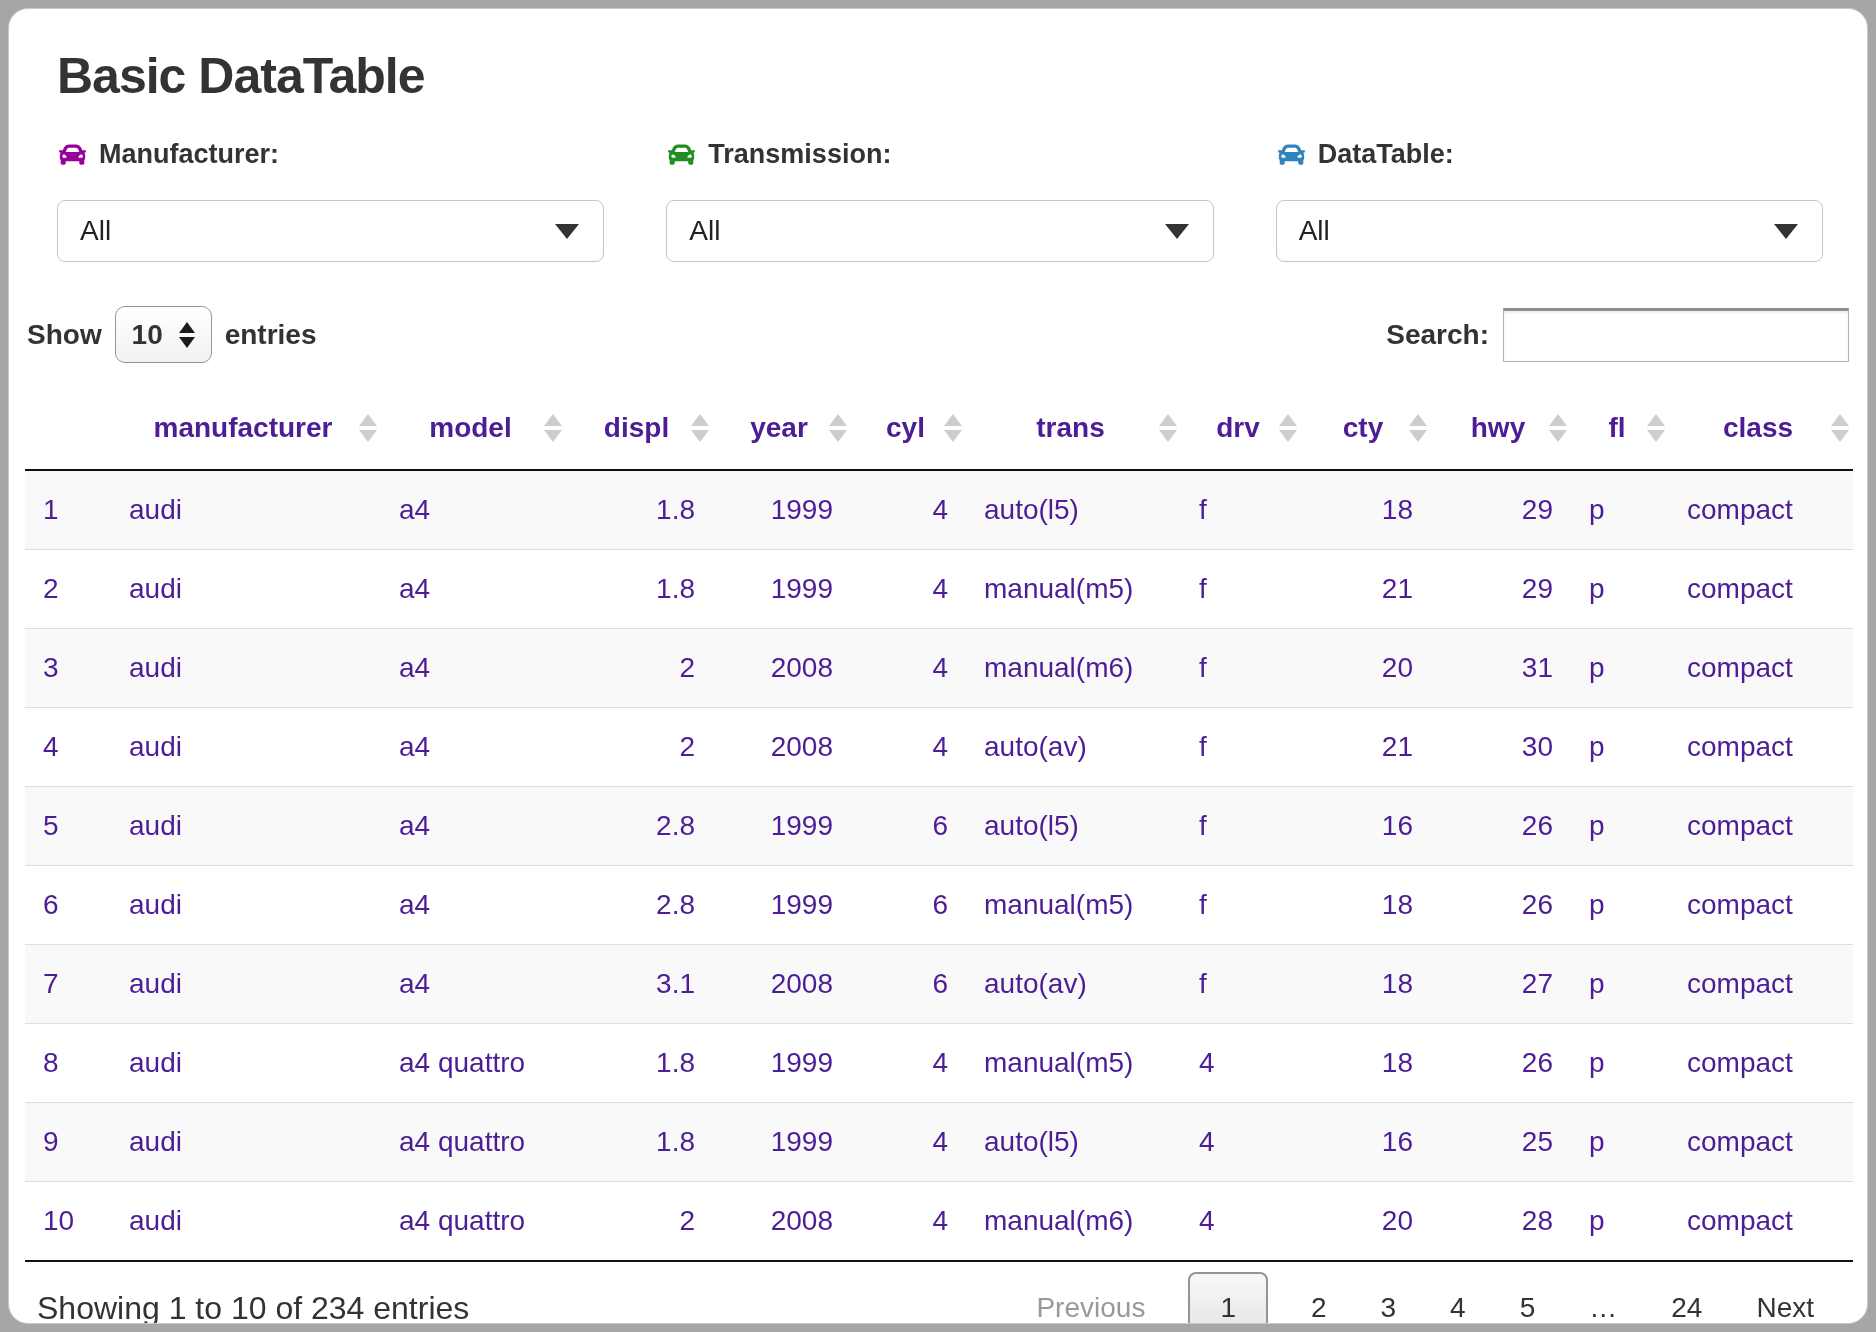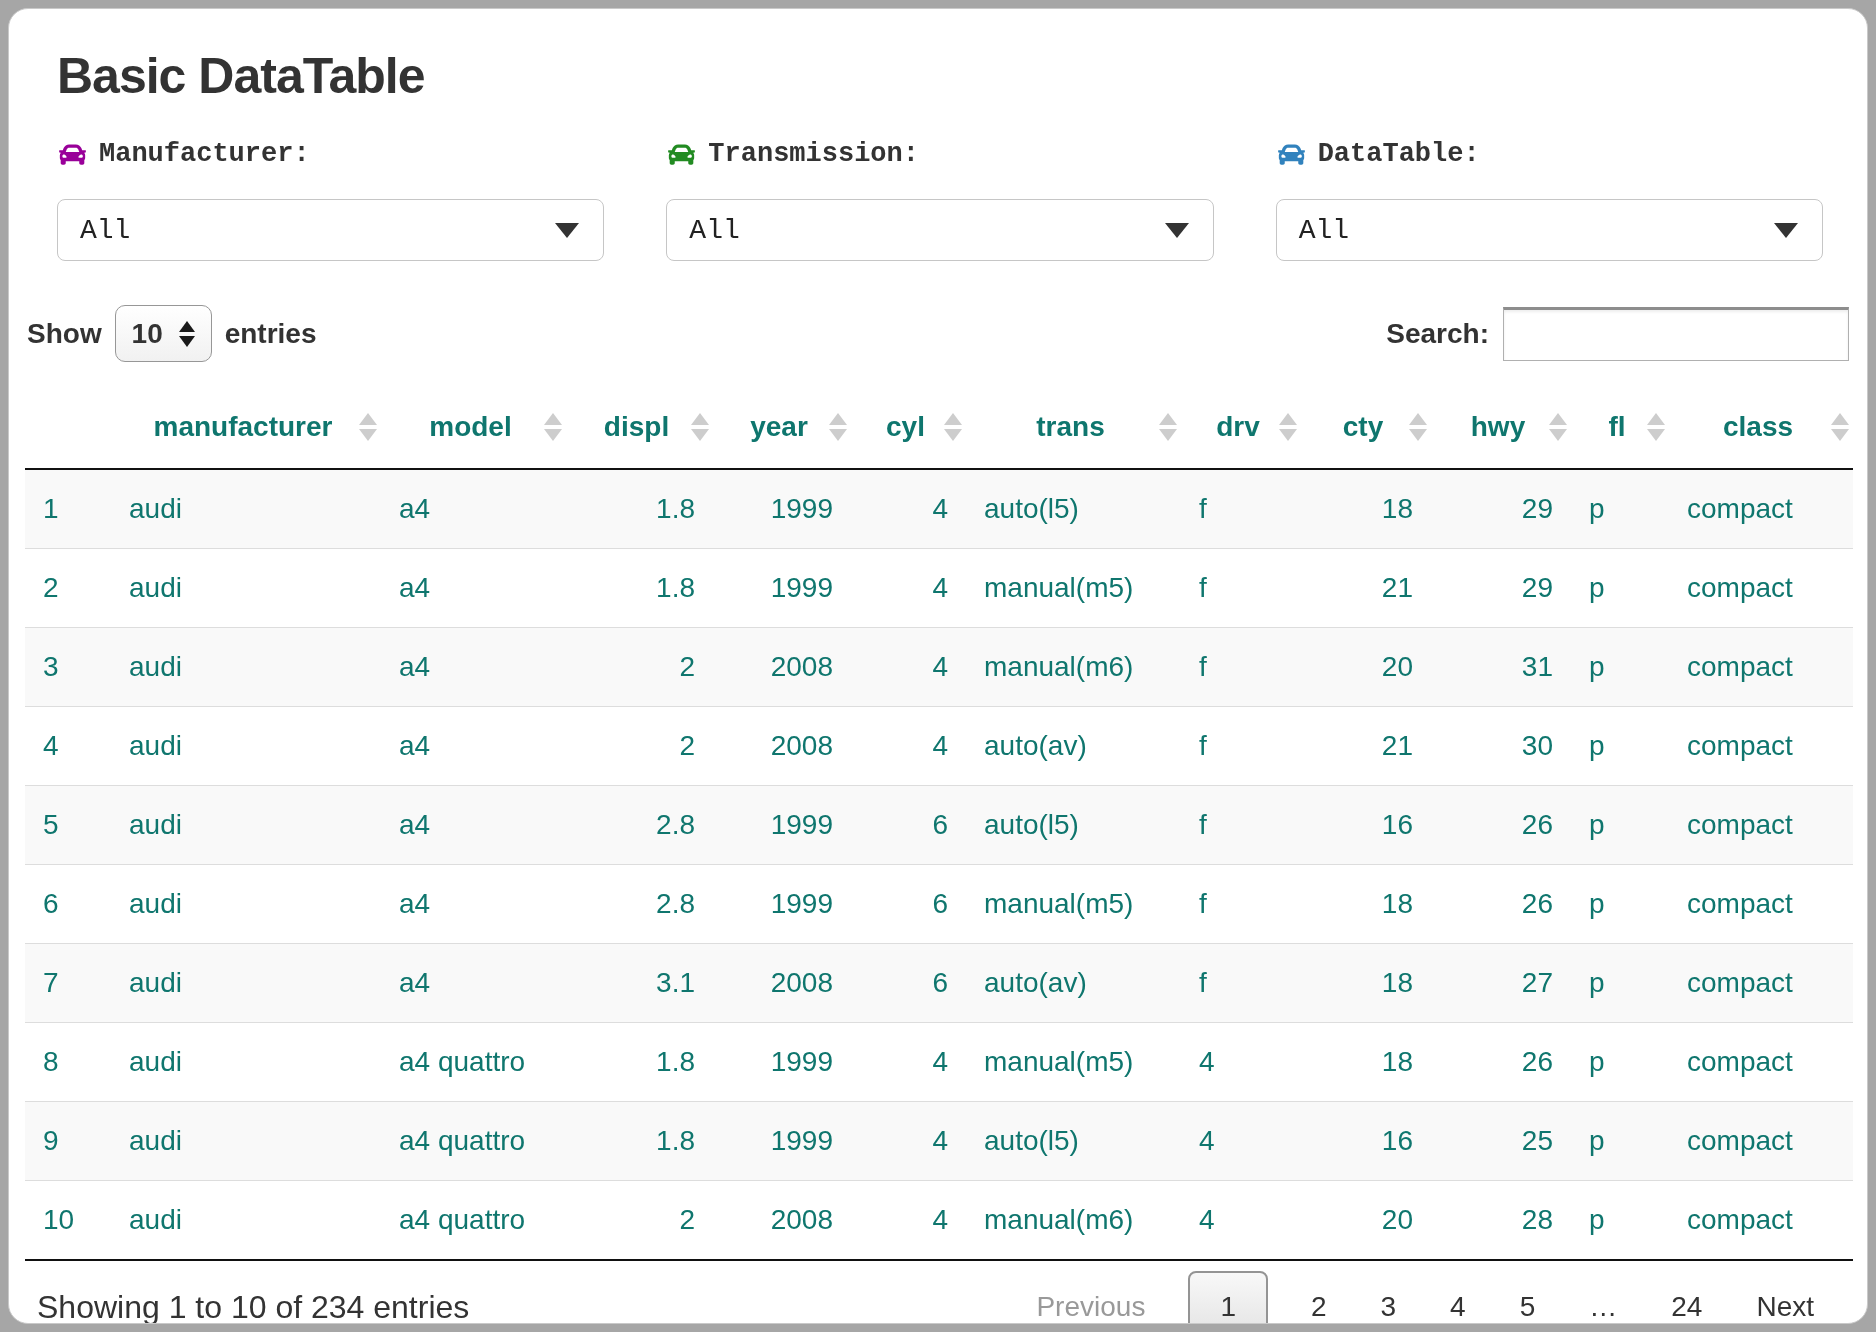--- a/index.html
+++ b/index.html
@@ -19,21 +19,21 @@
     padding:14px 16px 0 16px;
     overflow:hidden;
   }
   .page-title {
     font-size:50px; font-weight:700; color:#333;
     margin:24px 16px 34px 32px; letter-spacing:-1px;
   }
   
   .filters {
     display:grid; grid-template-columns:1fr 1fr 1fr;
-    column-gap:62px; margin:0 28px 0 32px;font-family:Liberation Mono, monospace;
+    column-gap:62px; margin:0 28px 0 32px;
   }
   .filter-label {
     display:flex; align-items:center; gap:11px;
     font-size:27px; font-weight:700; margin-bottom:30px;
   }
   .car-icon { display:inline-flex; }
   .car-icon svg { width:31px; height:27px; }
   .select-box {
     height:62px; background:#fff;
     border:1px solid #c6c6c6; border-radius:8px;
@@ -68,21 +68,21 @@
     width:346px; height:54px;
     border:1px solid #b0b0b0; border-top:3px solid #8d8d8d;
     background:#fff; font-size:26px; padding:0 12px;
     font-family:"Liberation Sans", sans-serif;
     box-shadow:inset 0 2px 3px rgba(0,0,0,0.07);
     outline:none;
   }
   
   table.datatable {
     width:100%; border-collapse:collapse; table-layout:fixed;
-    font-size:28px; color:#0f766e;
+    font-size:28px; color:#4c1d95;
   }
   thead th {
     font-weight:700; text-align:center;
     padding:25px 24px 25px 18px;
     border-bottom:2px solid #111;
     position:relative; cursor:pointer;
     white-space:nowrap;
   }
   .sort-arrows {
     position:absolute; right:4px; top:50%; transform:translateY(-50%);

